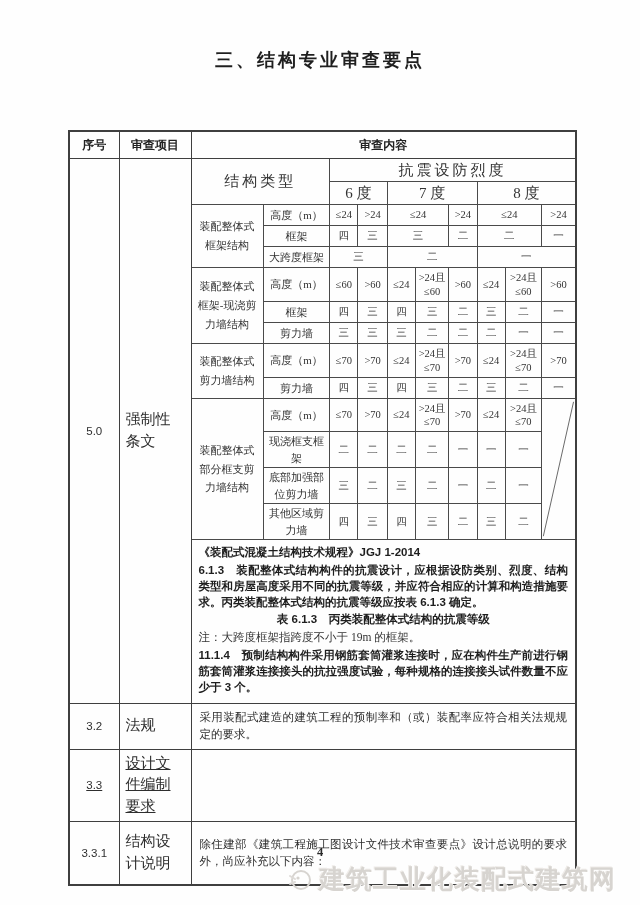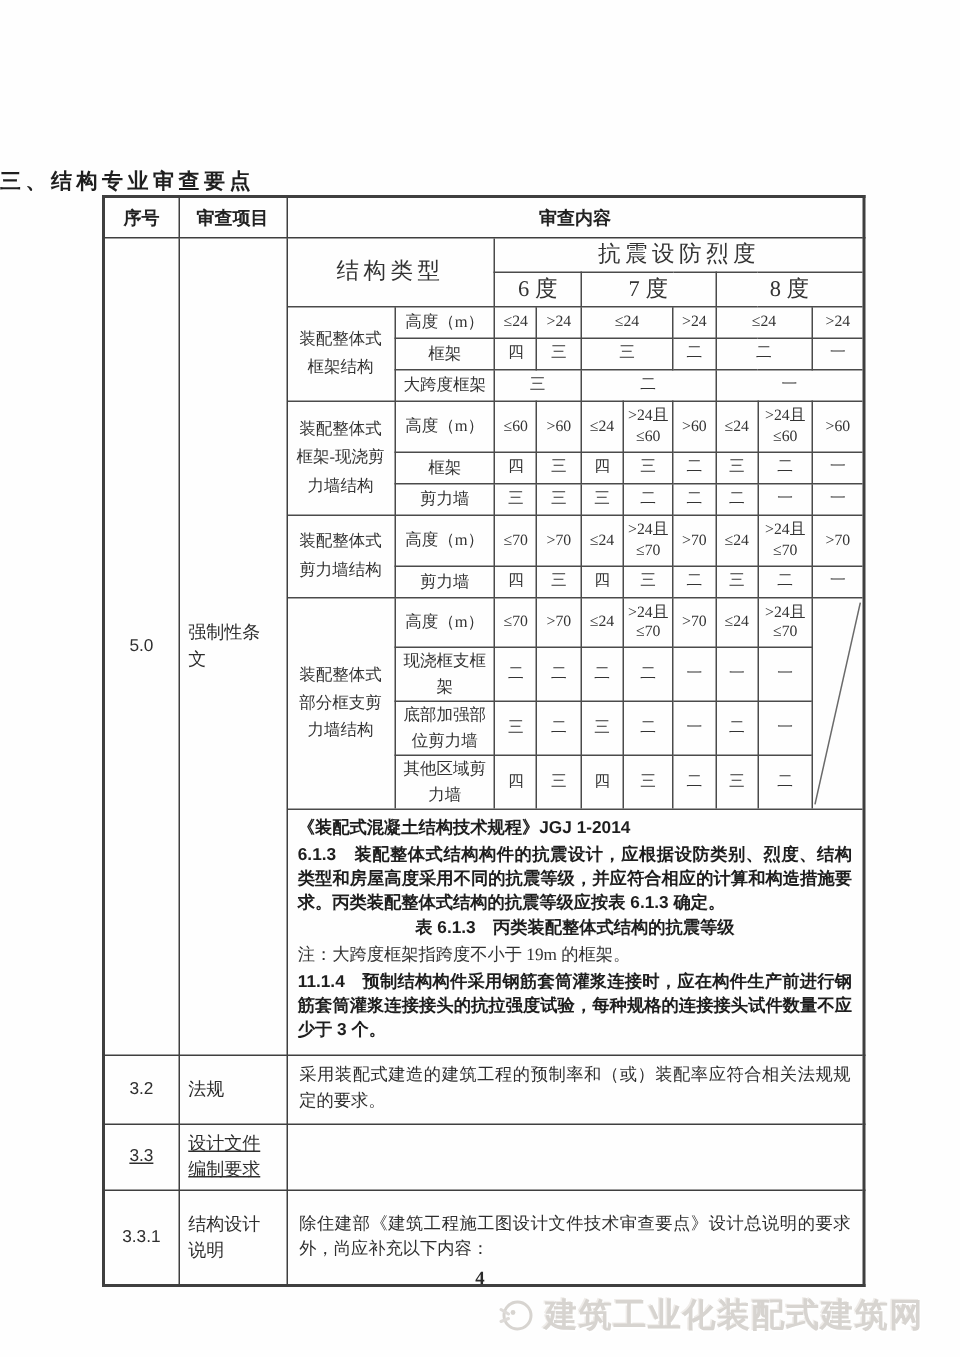--- a/index.html
+++ b/index.html
@@ -1,36 +1,36 @@
 <!DOCTYPE html>
 <html><head>
 <meta charset="utf-8">
 <style>
   html,body{margin:0;padding:0;background:#ffffff;}
   .page{
     position:relative;width:640px;height:905px;background:#fefefe;
     font-family:"Liberation Serif","DejaVu Serif",serif;color:#2e2e2e;overflow:hidden;
   }
   .title{
-    margin:0;padding-top:112px;
-    font-size:14px;font-weight:bold;letter-spacing:3px;color:#1f1f1f;
+    margin:0;padding-top:48px;text-align:center;
+    font-size:18px;font-weight:bold;letter-spacing:3px;color:#1f1f1f;
     font-family:"Liberation Sans","DejaVu Sans",sans-serif;
   }
   table{border-collapse:collapse;}
   .outer{
     position:absolute;left:68px;top:130px;width:507px;table-layout:fixed;
     border:2px solid #3f3f3f;
   }
   .outer > tbody > tr > td{border:1px solid #3f3f3f;vertical-align:middle;}
   tr.ohead td{
     height:24px;text-align:center;font-weight:bold;font-size:12px;
     font-family:"Liberation Sans","DejaVu Sans",sans-serif;color:#222;
   }
   .c-no{text-align:center;font-size:11.5px;font-family:"Liberation Sans","DejaVu Sans",sans-serif;}
-  .c-item{padding:3px 6px;font-size:12px;line-height:1.45;}
+  .c-item{padding:3px 6px;font-size:15px;line-height:1.45;}
   .c-text{padding:4px 8px;font-size:11.5px;line-height:1.5;text-align:justify;}
   .r-32{height:46px;} .r-33{height:44px;text-decoration:underline;} .r-331{height:64px;}
   .content31{padding:0;vertical-align:top;}
 
   
   .inner{width:100%;table-layout:fixed;border:hidden;}
   .inner td{
     border:1px solid #4a4a4a;text-align:center;vertical-align:middle;
     font-size:10.5px;line-height:1.25;padding:1px;overflow:hidden;color:#333;
   }
@@ -49,21 +49,21 @@
   .notes p.center{text-align:center;}
   .notes p.reg{font-weight:normal;font-family:"Liberation Serif","DejaVu Serif",serif;color:#333;}
 
   .pageno{
     position:absolute;left:0;top:845px;width:100%;text-align:center;
     font-size:12.5px;font-weight:bold;color:#2a2a2a;
     font-family:"Liberation Serif","DejaVu Serif",serif;
   }
   .watermark{
     position:absolute;right:24px;top:862px;display:flex;align-items:center;gap:6px;
-    color:#d7d4d0;font-weight:bold;font-size:22px;letter-spacing:1px;
+    color:#d7d4d0;font-weight:bold;font-size:26px;letter-spacing:1px;
     text-shadow:1px 1px 0 #ffffff, -1px -1px 0 #efece9;
     font-family:"Liberation Sans","DejaVu Sans",sans-serif;white-space:nowrap;
   }
   .wm-icon{display:inline-block;width:26px;height:26px;}
 </style>
 </head>
 <body>
 
 <div class="page">
 

